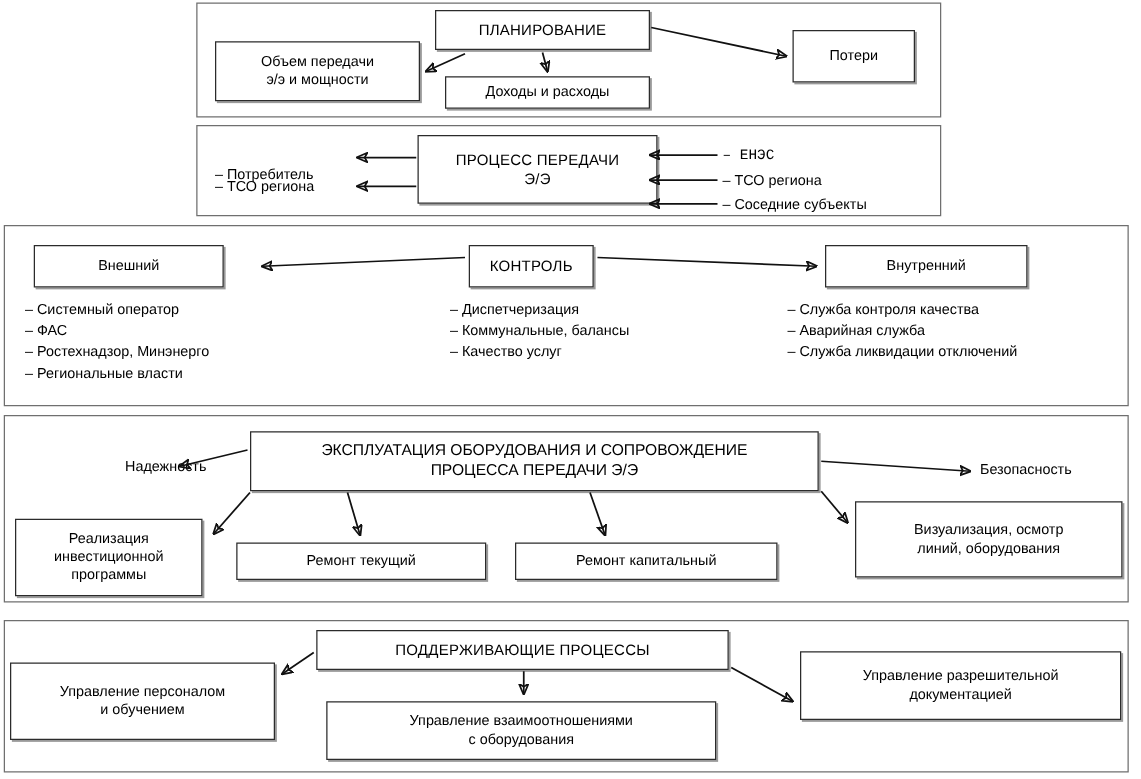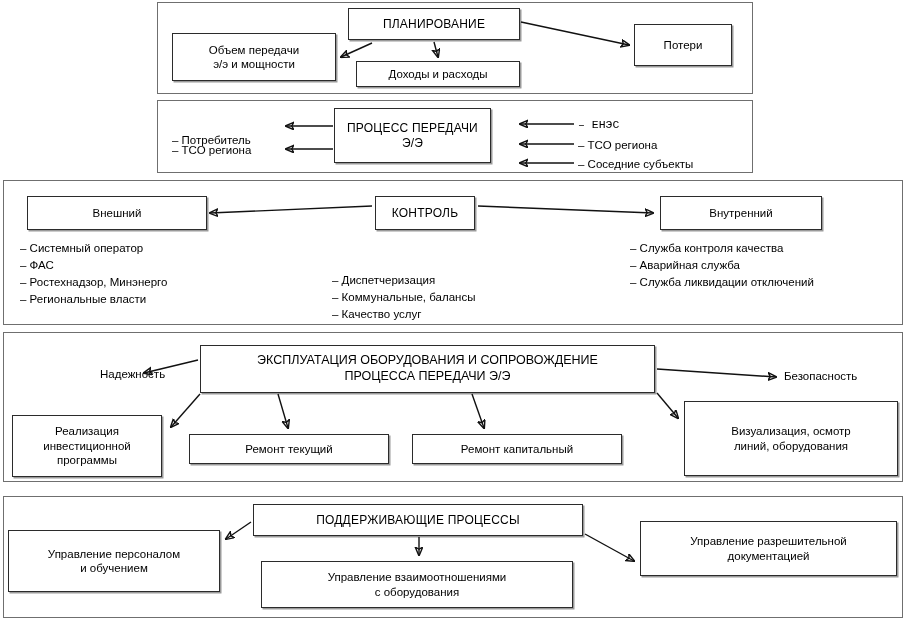--- a/index.html
+++ b/index.html
@@ -75,46 +75,46 @@
 
   <div class="box" style="left:172px;top:33px;width:164px;height:48px;white-space:pre-line;">Объем передачи
 э/э и мощности</div>
 
   <div class="box" style="left:356px;top:61px;width:164px;height:26px;">Доходы и расходы</div>
 
   <div class="box" style="left:634px;top:24px;width:98px;height:42px;">Потери</div>
 
   <div class="group" style="left:157px;top:100px;width:596px;height:73px;"></div>
 
-  <div class="box caps" style="left:334px;top:108px;width:157px;height:55px;white-space:pre-line;">ПРОЦЕСС ПЕРЕДАЧИ
+  <div class="box caps" style="left:334px;top:108px;width:192px;height:55px;white-space:pre-line;">ПРОЦЕСС ПЕРЕДАЧИ
 Э/Э</div>
 
   <div class="label" style="left:172px;top:120px;margin-top:13px;">– Потребитель</div>
   <div class="label" style="left:172px;top:143px;">– ТСО региона</div>
 
   <div class="label" style="left:578px;top:118px;font-family:Liberation Mono, monospace;">– ЕНЭС</div>
   <div class="label" style="left:578px;top:138px;">– ТСО региона</div>
   <div class="label" style="left:578px;top:157px;">– Соседние субъекты</div>
 
   <div class="group" style="left:3px;top:180px;width:900px;height:145px;"></div>
 
-  <div class="box" style="left:27px;top:196px;width:180px;height:34px;">Внешний</div>
+  <div class="box" style="left:27px;top:196px;width:152px;height:34px;">Внешний</div>
 
   <div class="box caps" style="left:375px;top:196px;width:100px;height:34px;">КОНТРОЛЬ</div>
 
   <div class="box" style="left:660px;top:196px;width:162px;height:34px;">Внутренний</div>
 
   <div class="list" style="left:20px;top:240px;">
     <div>– Системный оператор</div>
     <div>– ФАС</div>
     <div>– Ростехнадзор, Минэнерго</div>
     <div>– Региональные власти</div>
   </div>
 
-  <div class="list" style="left:332px;top:240px;margin-top:32px;">
+  <div class="list" style="left:360px;top:240px;">
     <div>– Диспетчеризация</div>
     <div>– Коммунальные, балансы</div>
     <div>– Качество услуг</div>
   </div>
 
   <div class="list" style="left:630px;top:240px;">
     <div>– Служба контроля качества</div>
     <div>– Аварийная служба</div>
     <div>– Служба ликвидации отключений</div>
   </div>
@@ -128,21 +128,21 @@
   <div class="label" style="left:784px;top:369px;">Безопасность</div>
 
   <div class="box" style="left:12px;top:415px;width:150px;height:62px;white-space:pre-line;">Реализация
 инвестиционной
 программы</div>
 
   <div class="box" style="left:189px;top:434px;width:200px;height:30px;">Ремонт текущий</div>
 
   <div class="box" style="left:412px;top:434px;width:210px;height:30px;">Ремонт капитальный</div>
 
-  <div class="box" style="left:684px;top:401px;width:214px;height:75px;white-space:pre-line;">Визуализация, осмотр
+  <div class="box" style="left:684px;top:401px;width:214px;height:61px;white-space:pre-line;">Визуализация, осмотр
 линий, оборудования</div>
 
   <div class="group" style="left:3px;top:496px;width:900px;height:122px;"></div>
 
   <div class="box caps" style="left:253px;top:504px;width:330px;height:32px;">ПОДДЕРЖИВАЮЩИЕ ПРОЦЕССЫ</div>
 
   <div class="box" style="left:8px;top:530px;width:212px;height:62px;white-space:pre-line;">Управление персоналом
 и обучением</div>
 
   <div class="box" style="left:261px;top:561px;width:312px;height:47px;white-space:pre-line;">Управление взаимоотношениями

